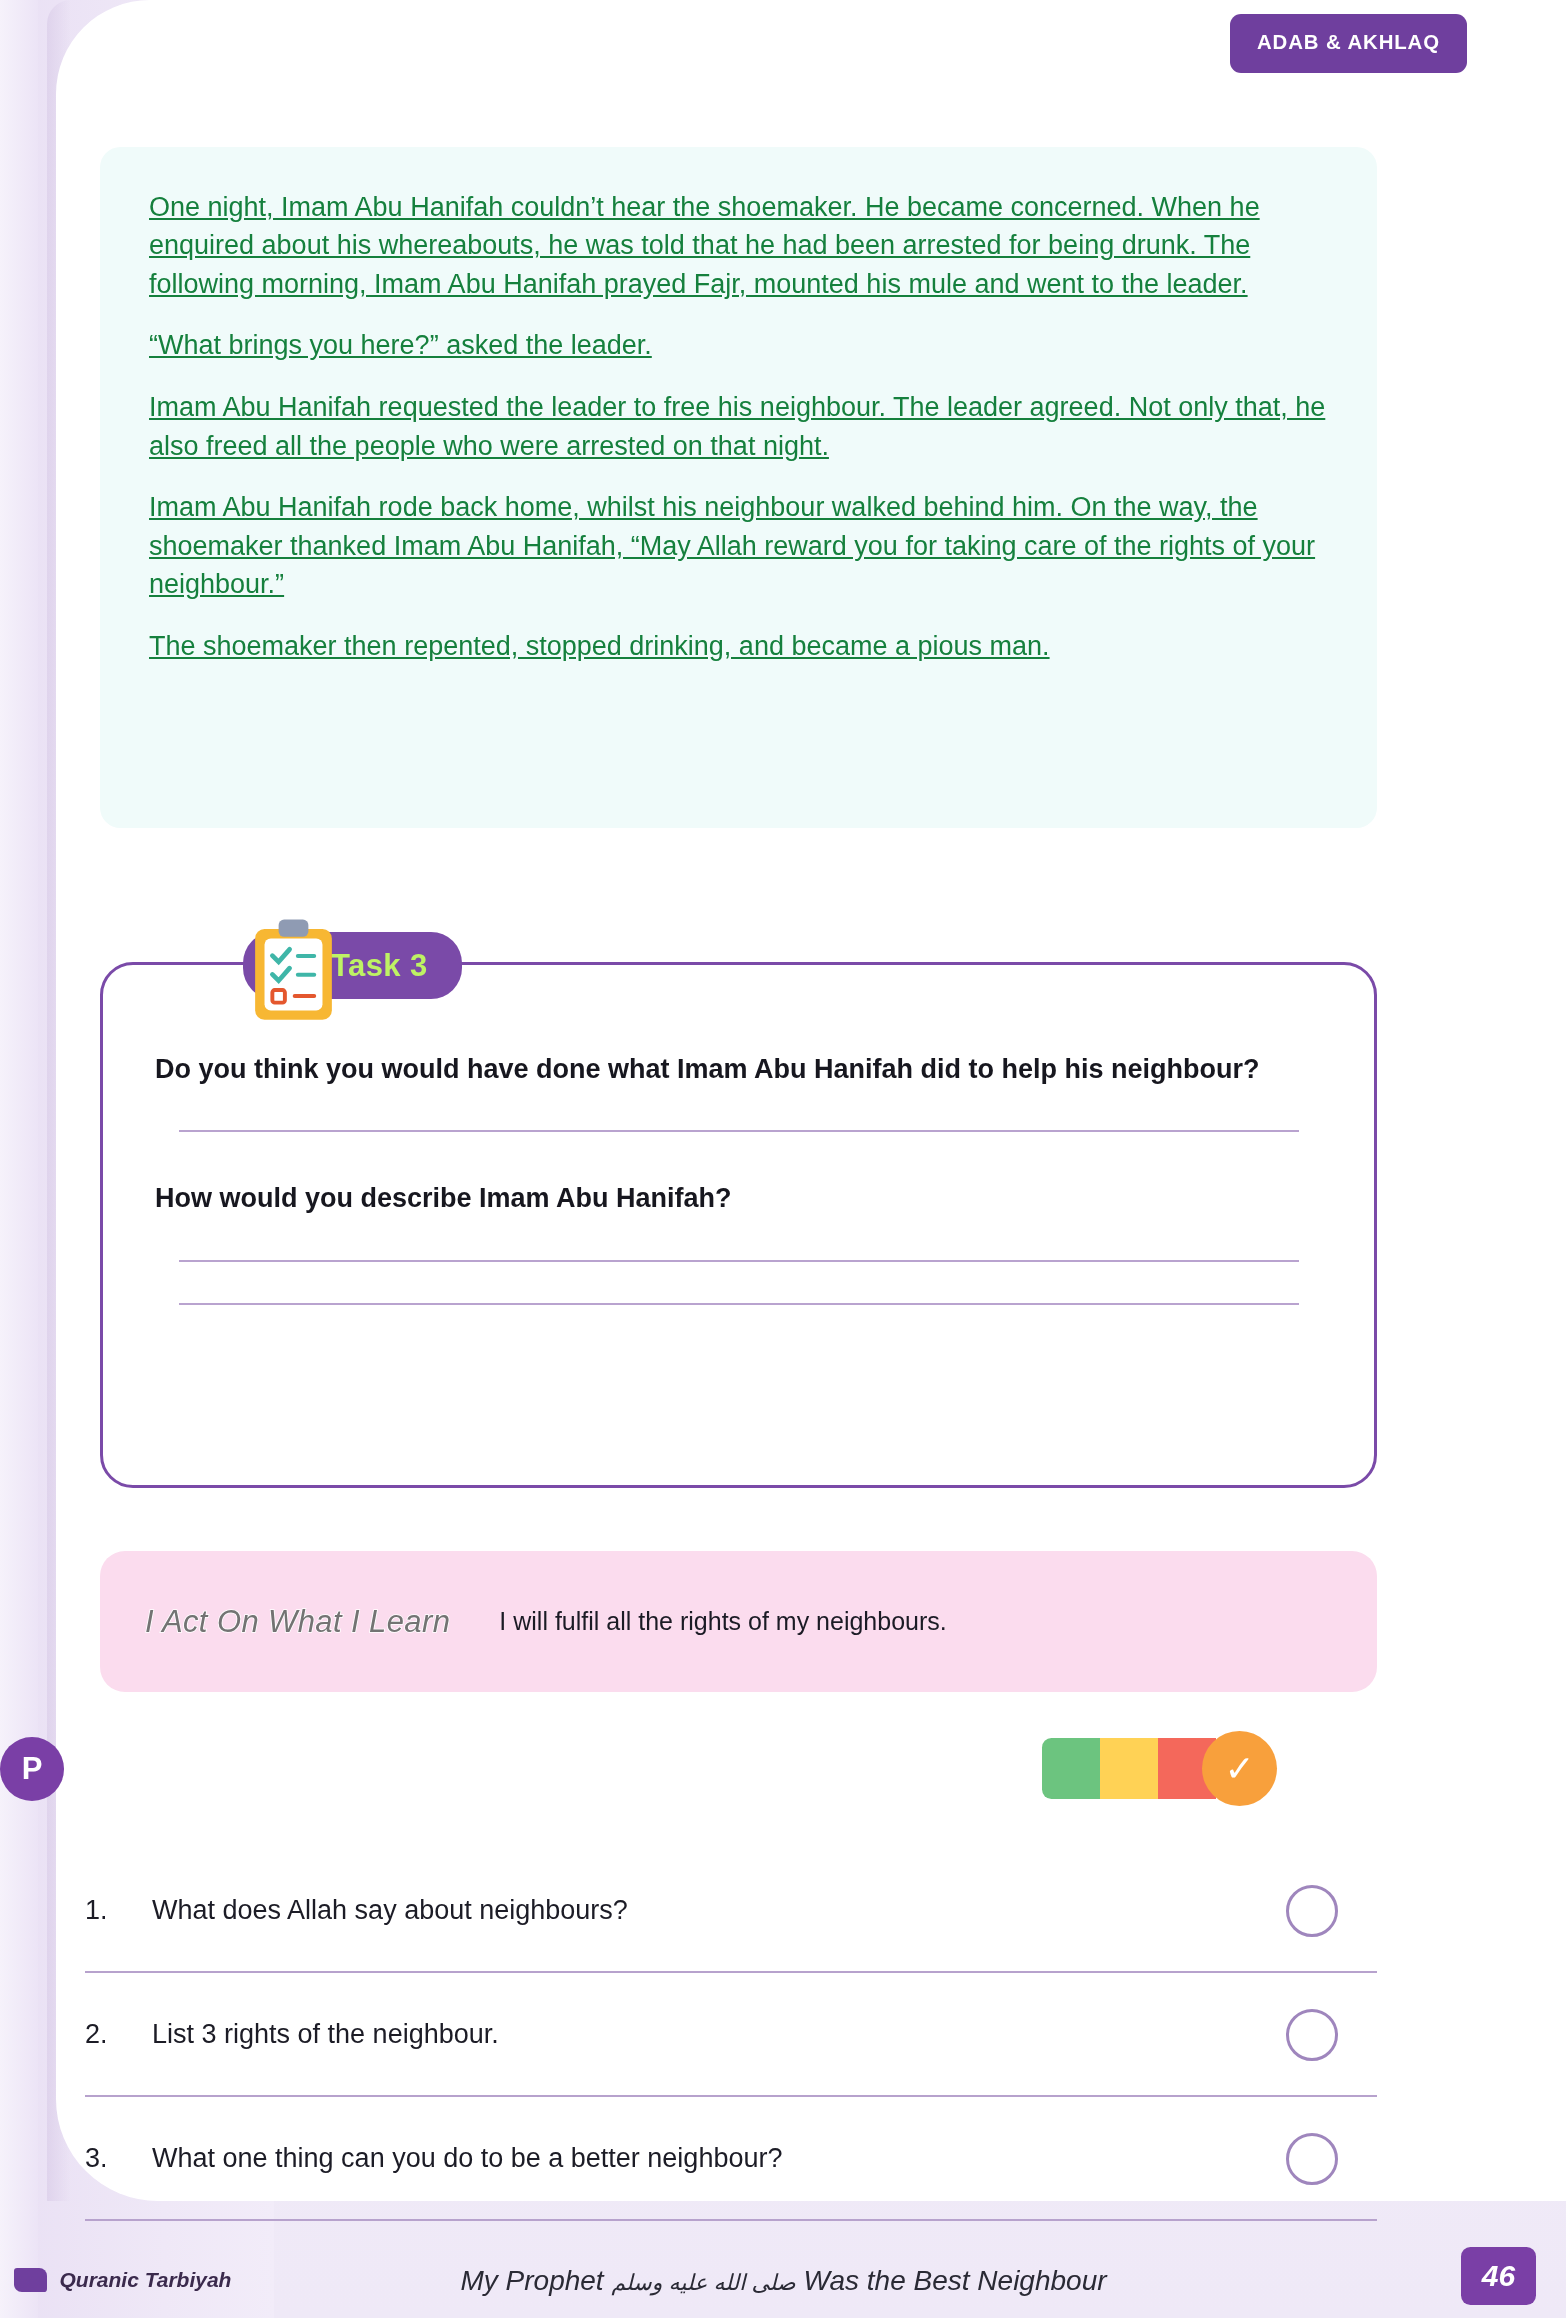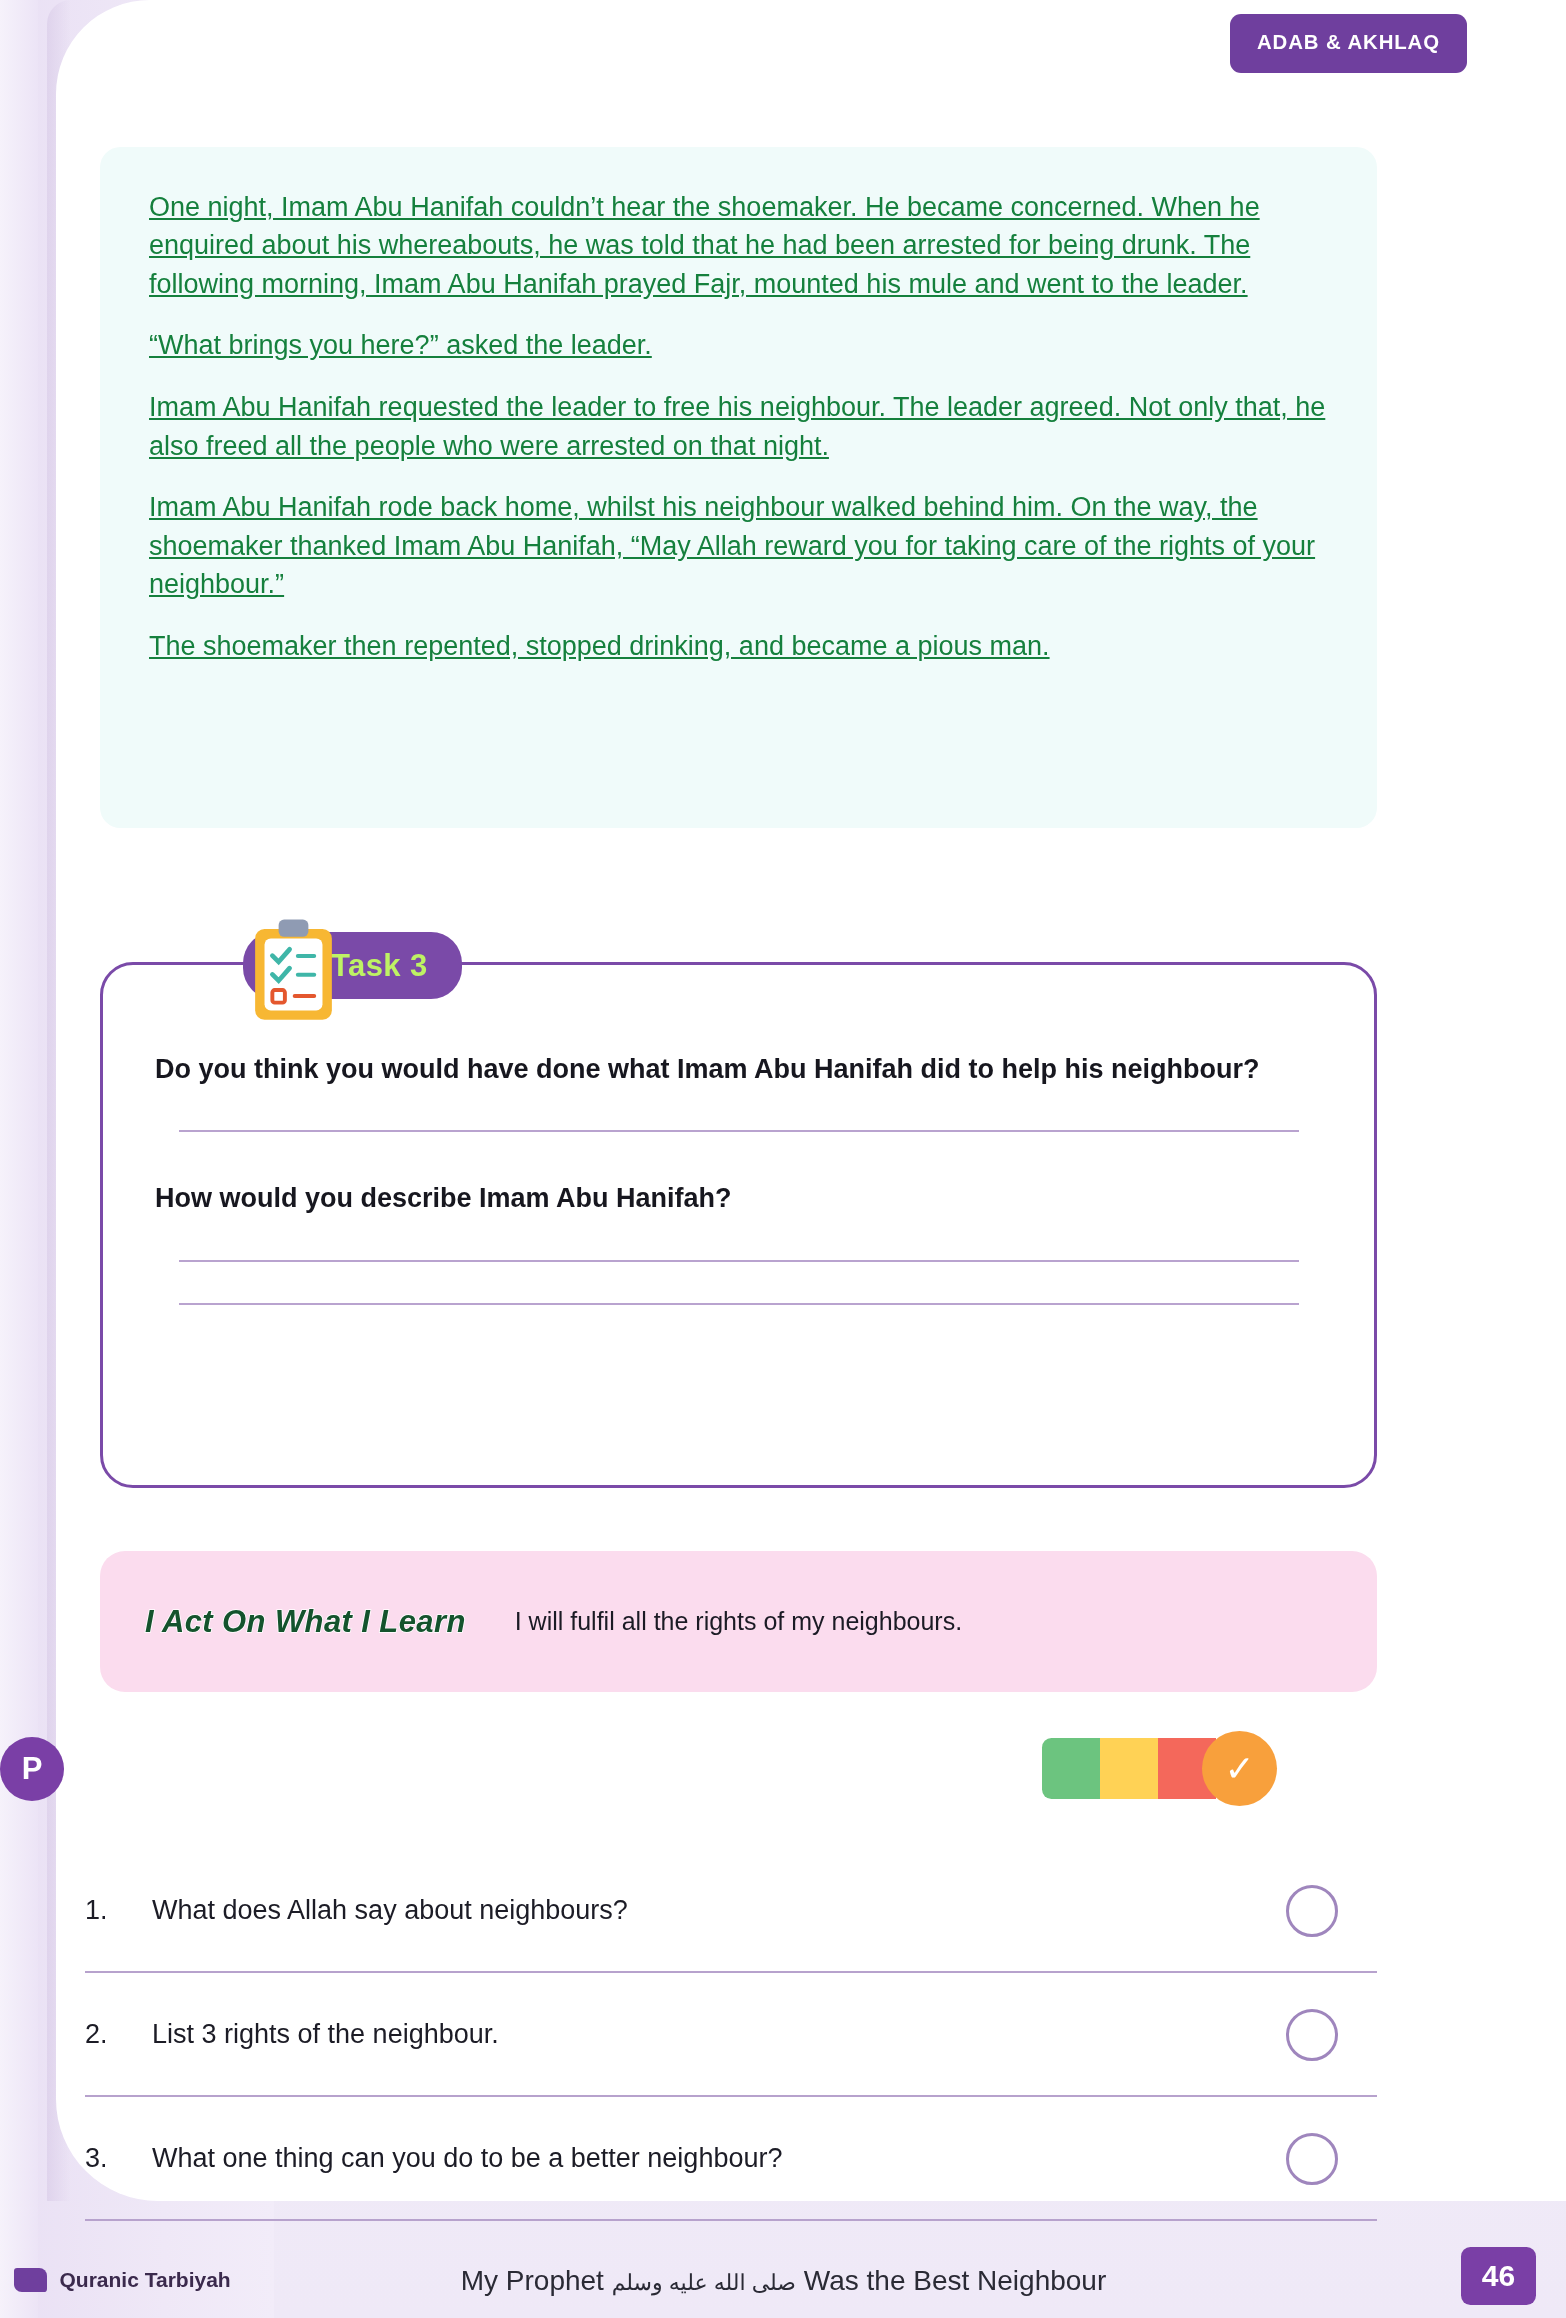--- a/index.html
+++ b/index.html
@@ -159,23 +159,23 @@
     width: 1277px;
     height: 141px;
     background: #fbdcee;
     border-radius: 25px;
     display: flex;
     align-items: center;
     padding: 0 45px;
   }
   .act-label {
     font-size: 31px;
-    font-weight: bold;
+    font-weight: normal;
     font-style: italic;
-    color: #14532d;
+    color: #737373;
     -webkit-text-stroke: 1.6px #ffffff;
     paint-order: stroke fill;
     letter-spacing: 0.4px;
     white-space: nowrap;
   }
   .act-text {
     font-size: 25px;
     color: #1b1b25;
     margin-left: 49px;
   }
@@ -260,20 +260,21 @@
     border-radius: 50%;
     border: 3.1px solid #9f86bd;
   }
 
   
   .footer {
     position: absolute;
     left: 0; bottom: 0;
     width: 1567px;
     height: 103px;
+    font-style: italic;
   }
   .footer-left {
     position: absolute;
     left: 14px;
     bottom: 27px;
     display: flex;
     align-items: center;
     gap: 12.5px;
   }
   .footer-left .bk {

